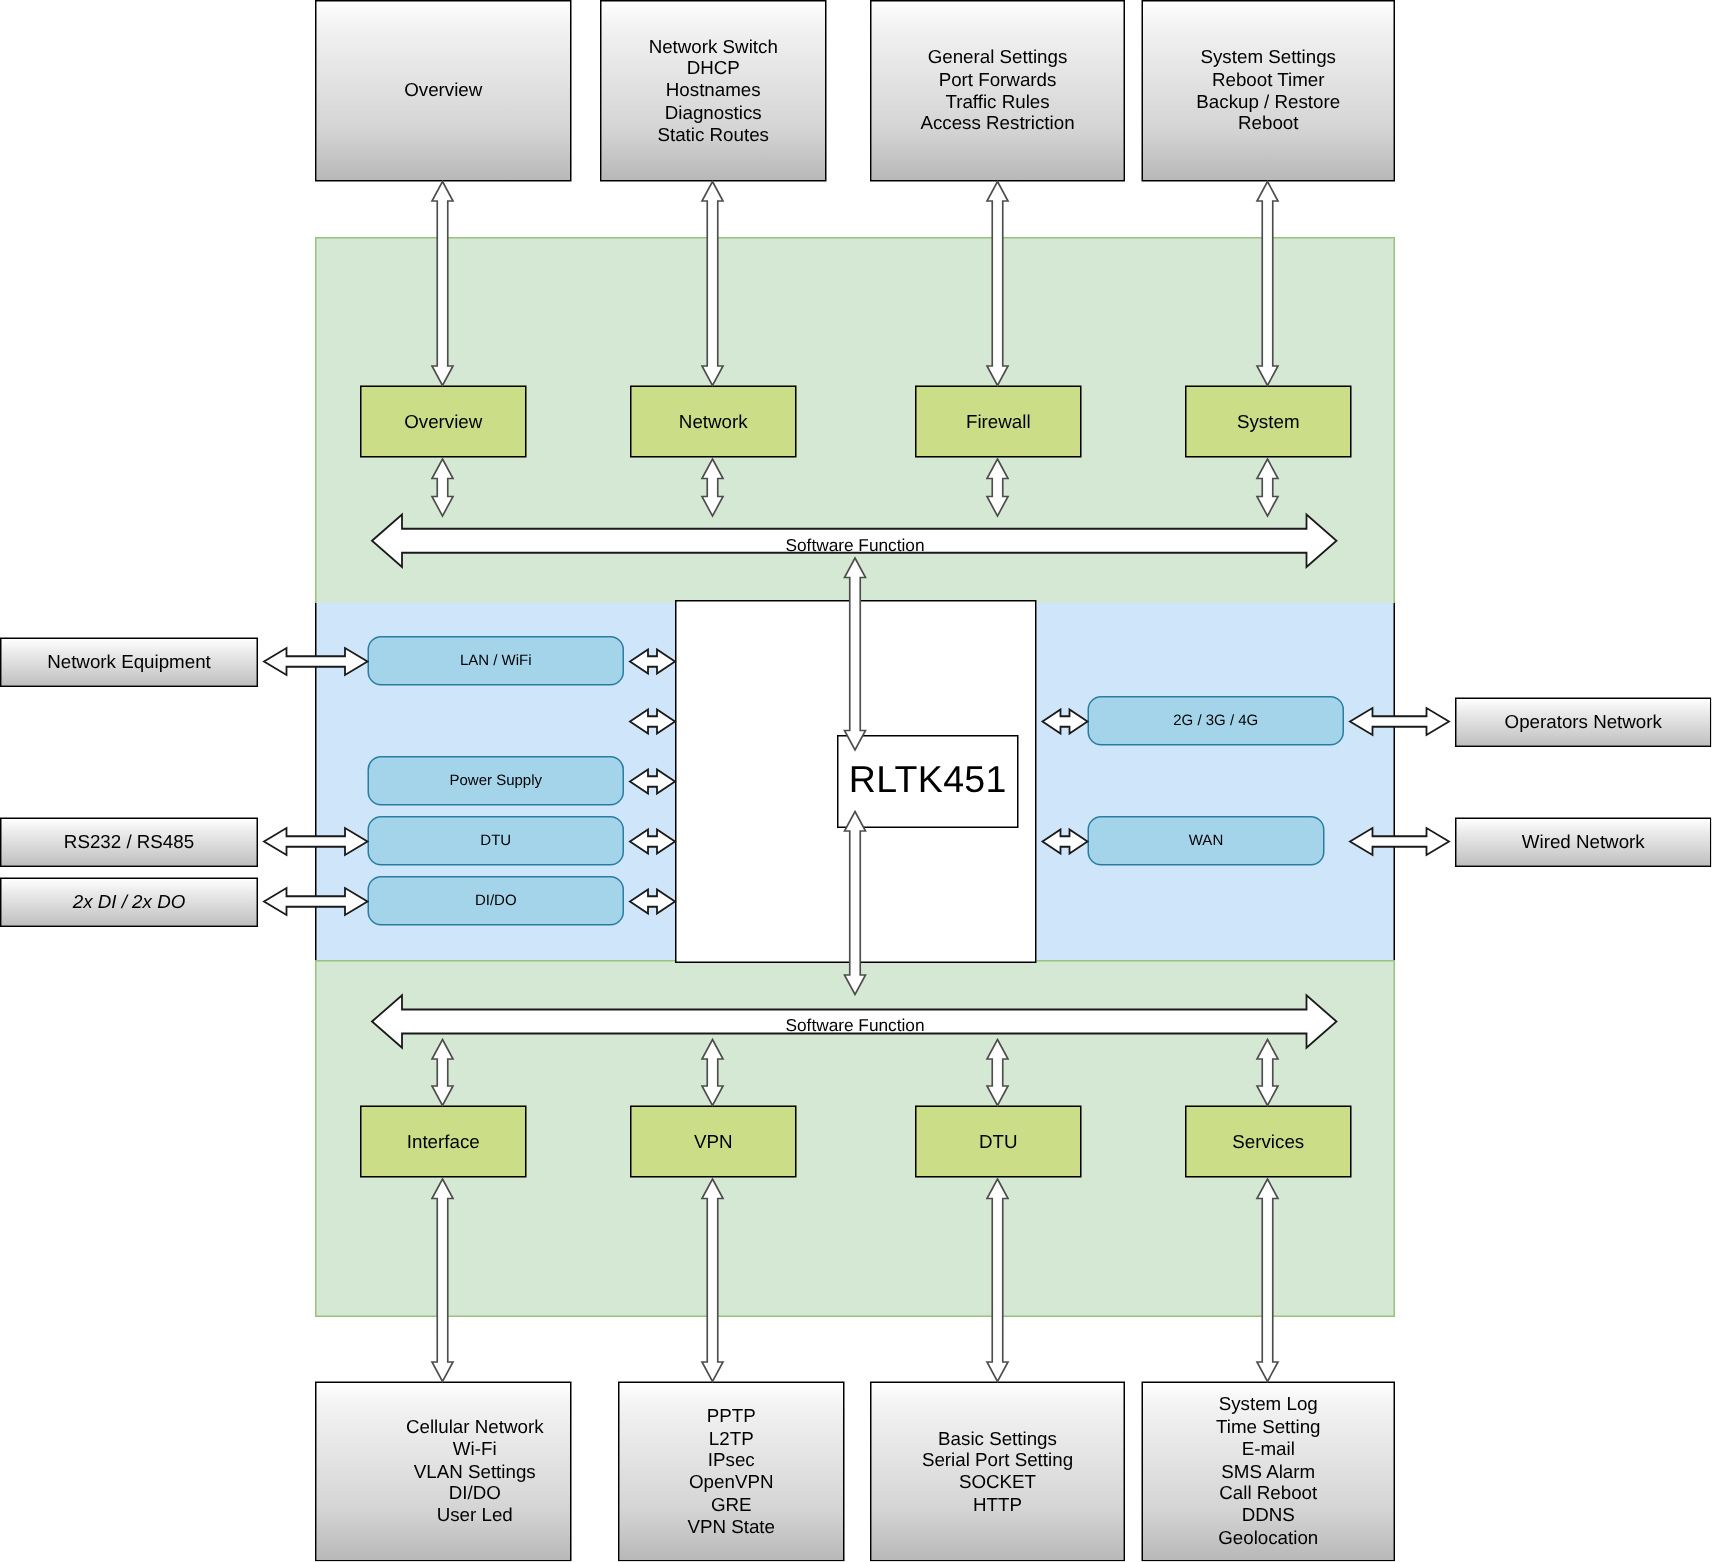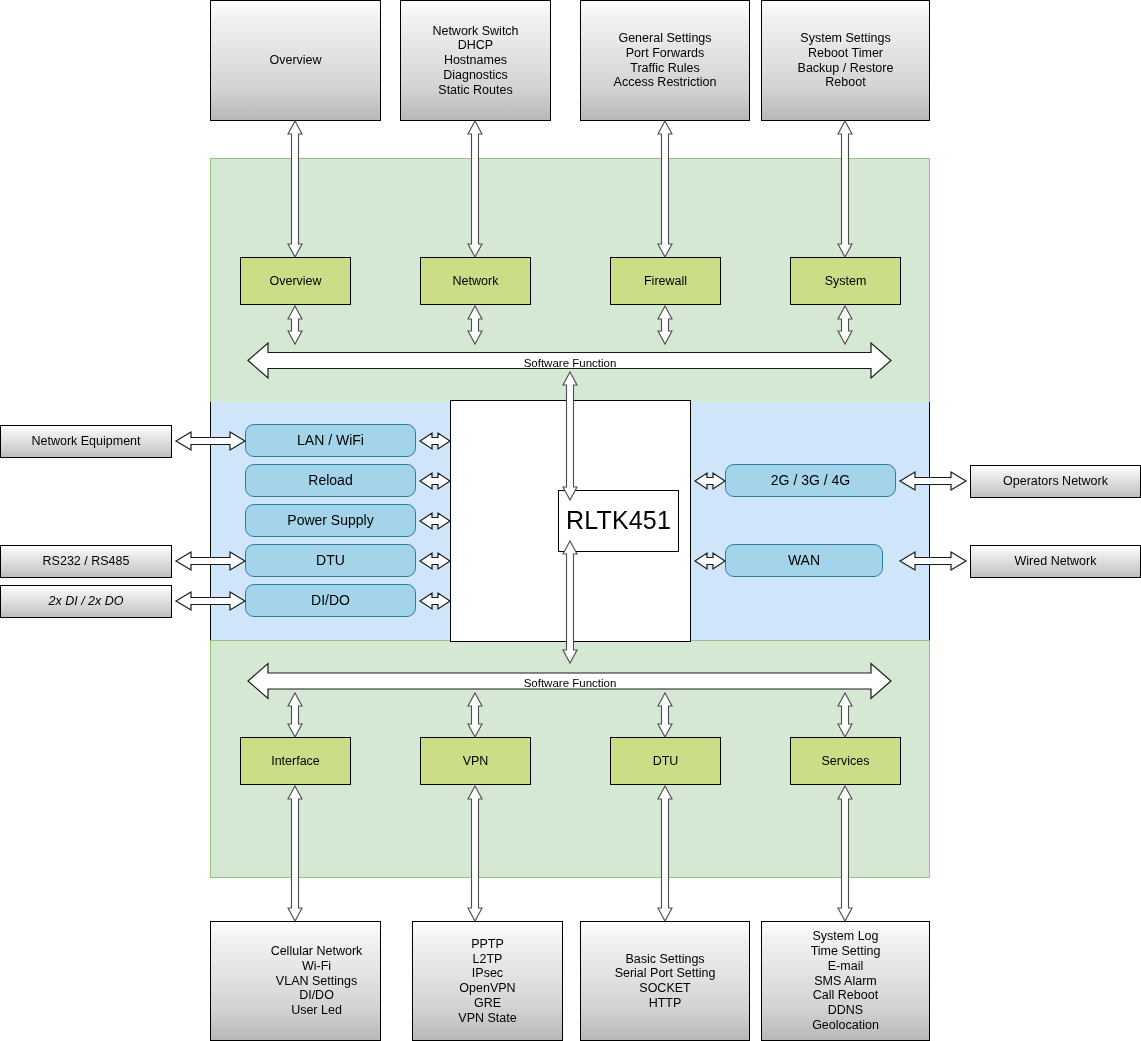--- a/index.html
+++ b/index.html
@@ -59,21 +59,21 @@
   }
   .box-green {
     background: #ccdd88;
     border: 1px solid #000000;
     font-size: 12.5px;
   }
   .box-blue {
     background: #a4d4ea;
     border: 1.6px solid #2a7ca3;
     border-radius: 9px;
-    font-size: 14px;
+    font-size: 10px;
   }
   .box-white {
     background: #ffffff;
     border: 1px solid #000000;
   }
   .box-core {
     background: #ffffff;
     border: 1px solid #000000;
     font-size: 25px;
     letter-spacing: .2px;
@@ -157,23 +157,20 @@
   </div>
 
   <div class="box box-white" style="left:450px; top:400px; width:241px; height:242px;"></div>
   <div class="box box-core" style="left:510px; top:490px; width:121px; height:62px;margin-left:48px;">
     <span>RLTK451</span>
   </div>
 
   <div class="box box-blue" style="left:245px; top:424px; width:171px; height:33px;">
     <span>LAN / WiFi</span>
   </div>
-  <div class="box box-blue" style="left:245px; top:464px; width:171px; height:33px;">
-    <span>Reload</span>
-  </div>
   <div class="box box-blue" style="left:245px; top:504px; width:171px; height:33px;">
     <span>Power Supply</span>
   </div>
   <div class="box box-blue" style="left:245px; top:544px; width:171px; height:33px;">
     <span>DTU</span>
   </div>
   <div class="box box-blue" style="left:245px; top:584px; width:171px; height:33px;">
     <span>DI/DO</span>
   </div>
 

